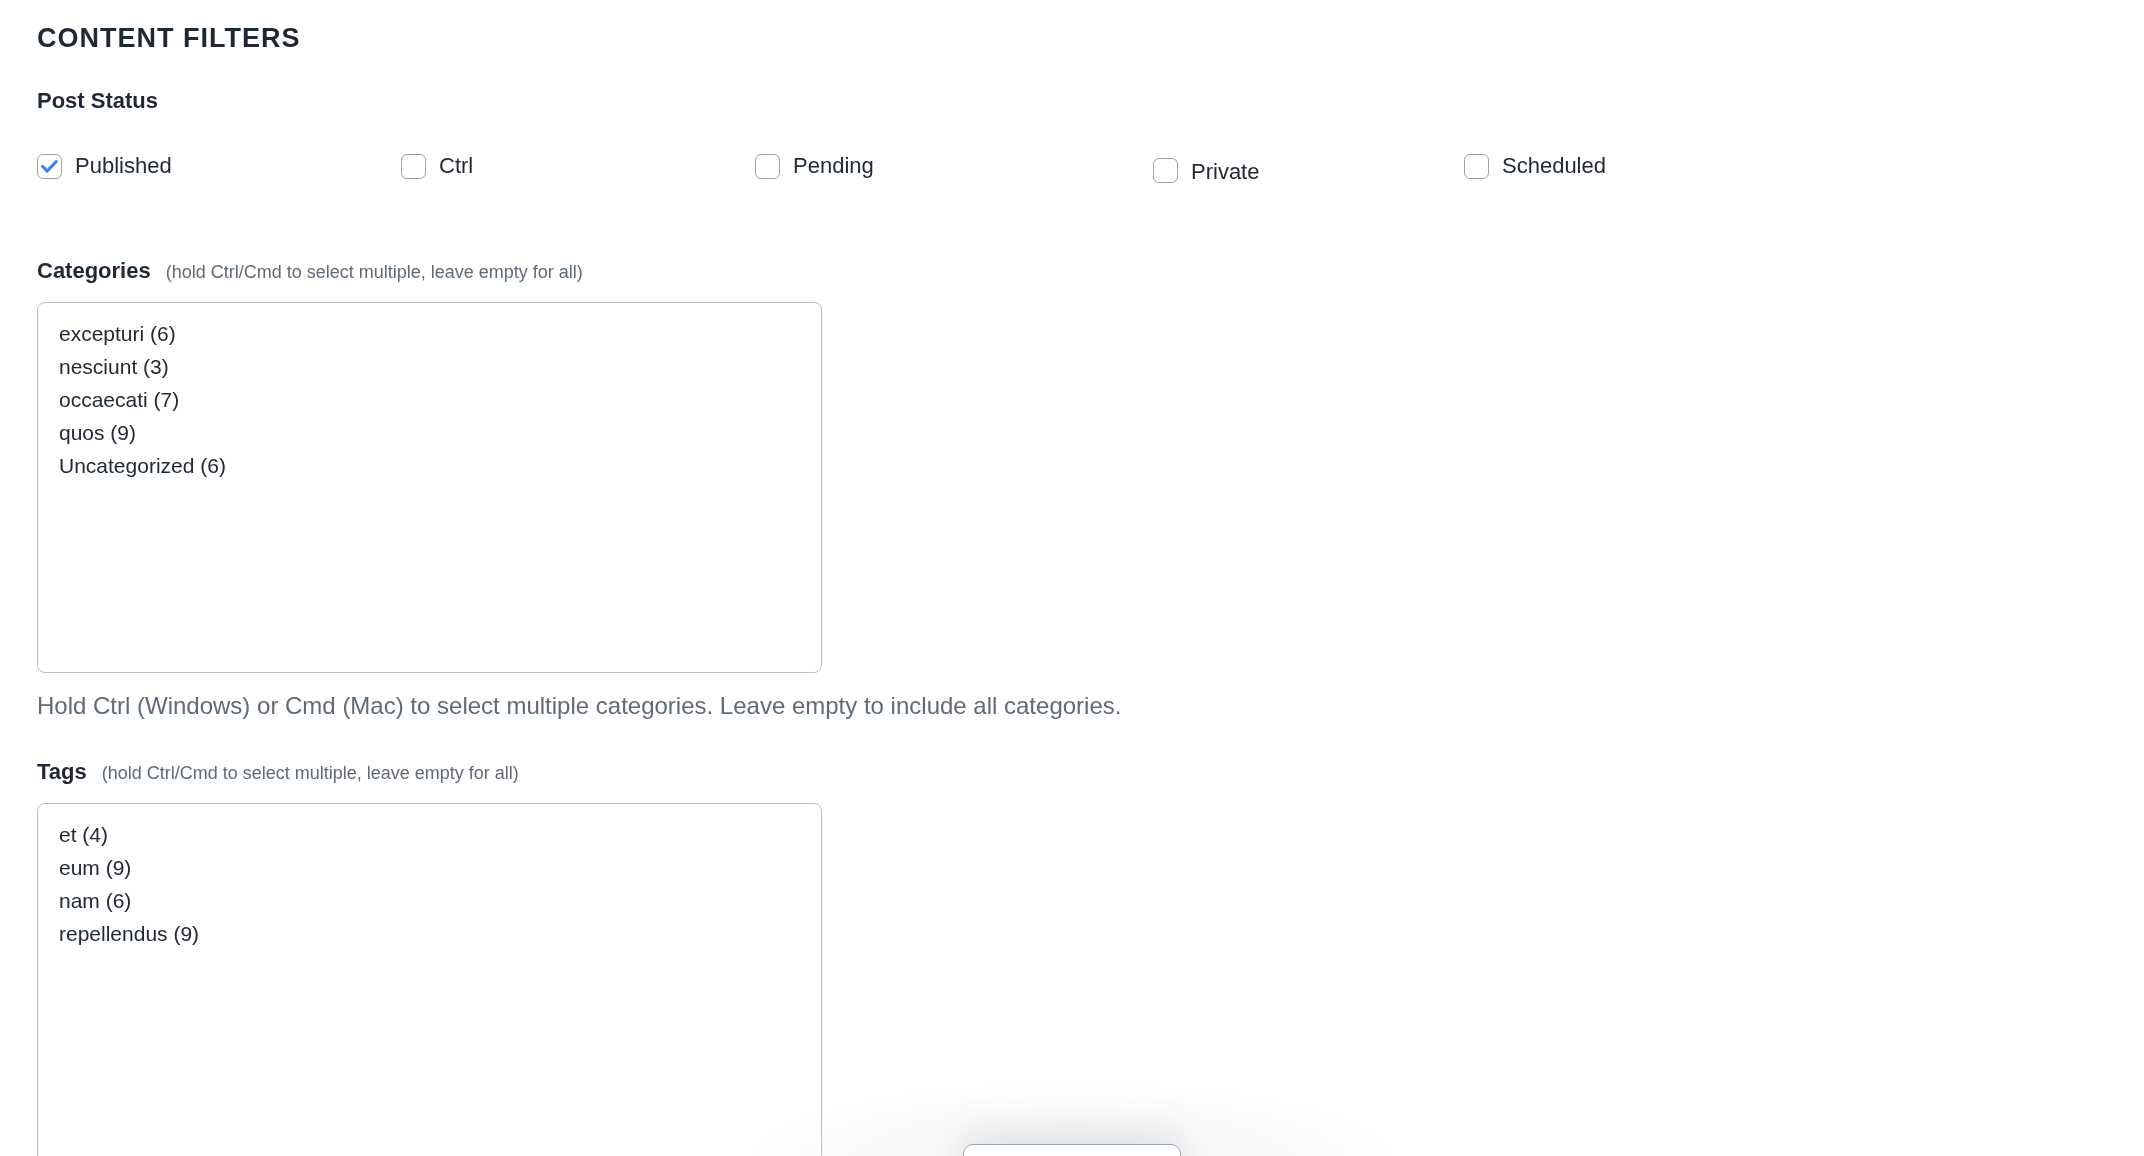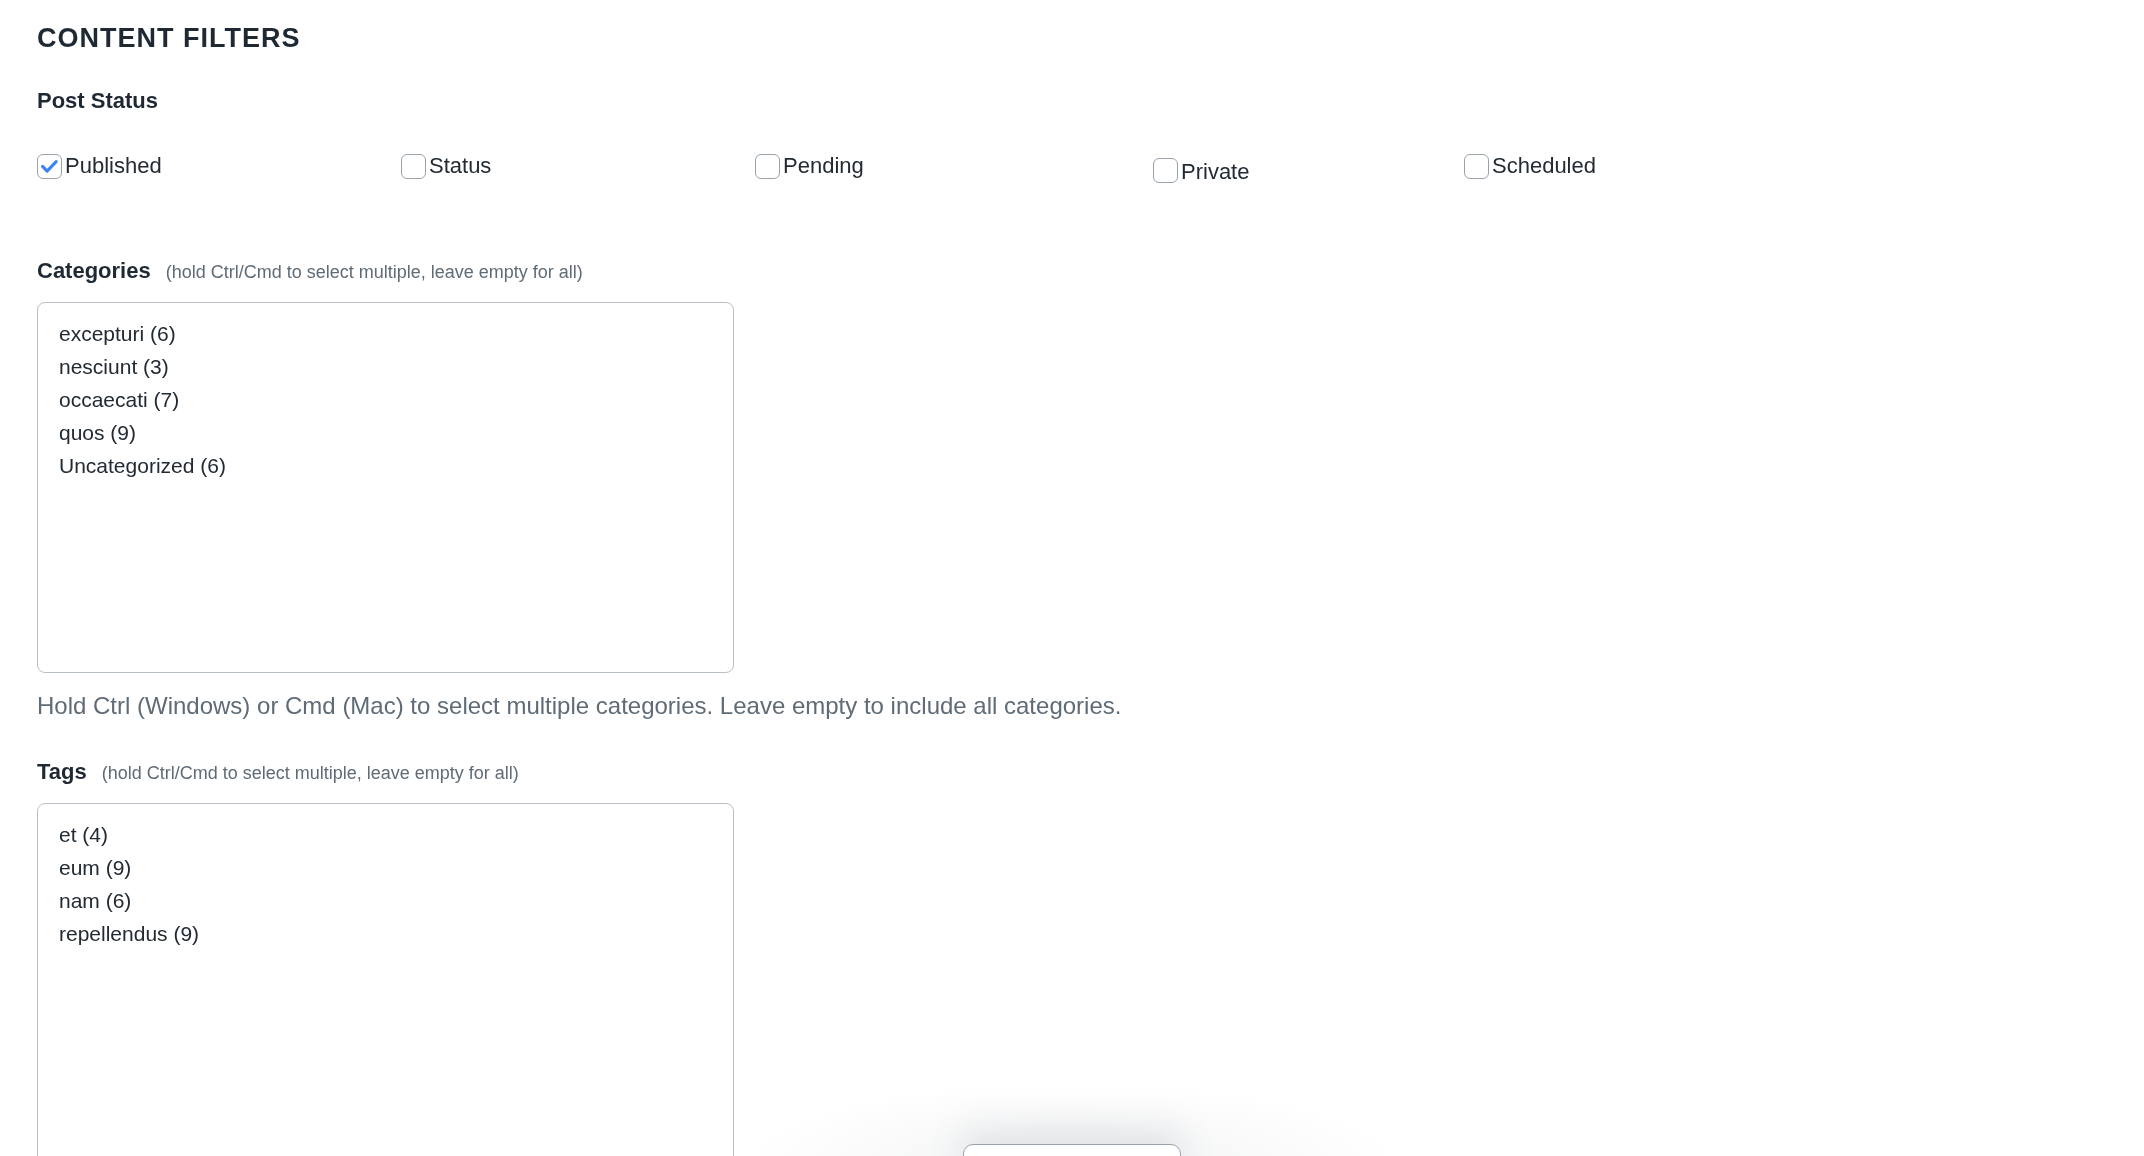--- a/index.html
+++ b/index.html
@@ -57,21 +57,21 @@
     top: 149px;
     width: 1700px;
     height: 34px;
   }
 
   .checkbox-item {
     position: absolute;
     top: 0;
     display: flex;
     align-items: center;
-    gap: 3px;
+    gap: 13px;
     height: 34px;
     cursor: pointer;
   }
 
   .cb-box {
     width: 25px;
     height: 25px;
     border: 1.5px solid #9aa3ab;
     border-radius: 6px;
     background: #ffffff;
@@ -104,21 +104,21 @@
   }
 
   .group-hint {
     font-size: 18px;
     color: #5f6b76;
     line-height: 1.2;
     white-space: nowrap;
   }
 
   .listbox {
-    width: 697px;
+    width: 785px;
     border: 1.5px solid #b9bfc6;
     border-radius: 8px;
     background: #ffffff;
     padding: 14px 0 10px 0;
   }
   #categories-listbox { height: 371px; }
   #tags-listbox { height: 371px; }
 
   .listbox-option {
     font-size: 21px;
@@ -178,21 +178,21 @@
           </svg>
         </span>
         <span class="cb-label">Published</span>
       </div>
       <div class="checkbox-item" style="left: 364px;">
         <span class="cb-box unchecked">
           <svg width="17" height="13" viewBox="0 0 17 13">
             <path d="M1.6 6.4 L6.1 11.1 L15.2 1.6" fill="none" stroke="#3b82f6" stroke-width="3" stroke-linecap="round" stroke-linejoin="round"></path>
           </svg>
         </span>
-        <span class="cb-label">Status</span>
+        <span class="cb-label">Ctrl</span>
       </div>
       <div class="checkbox-item" style="left: 718px;">
         <span class="cb-box unchecked">
           <svg width="17" height="13" viewBox="0 0 17 13">
             <path d="M1.6 6.4 L6.1 11.1 L15.2 1.6" fill="none" stroke="#3b82f6" stroke-width="3" stroke-linecap="round" stroke-linejoin="round"></path>
           </svg>
         </span>
         <span class="cb-label">Pending</span>
       </div>
       <div class="checkbox-item" style="left: 1116px; align-items: flex-end;">

